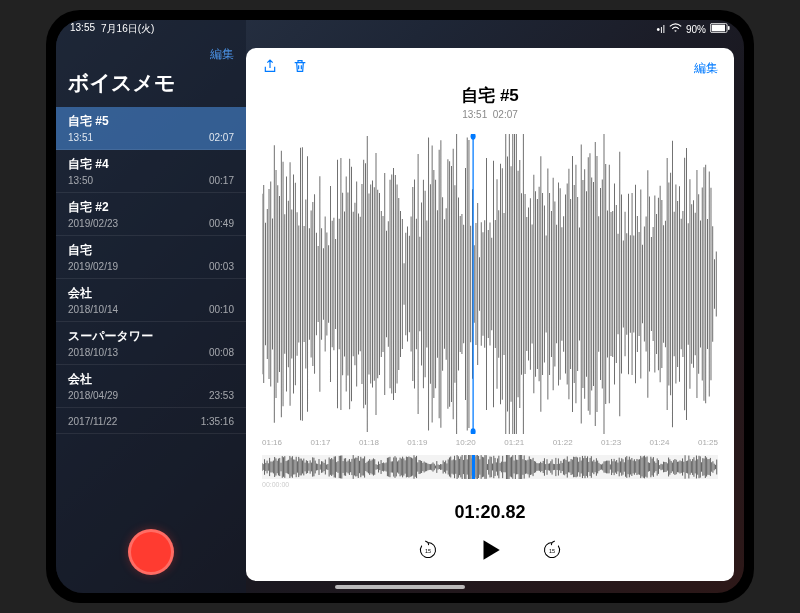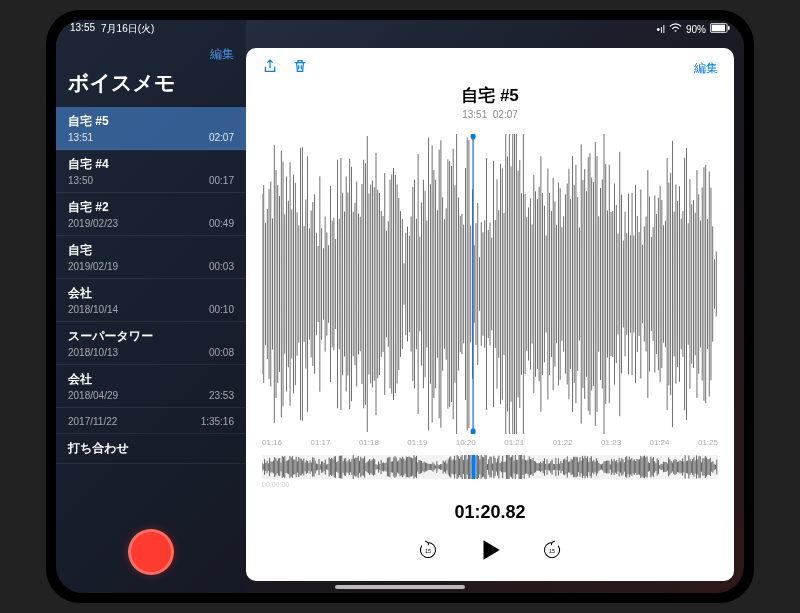--- a/index.html
+++ b/index.html
@@ -125,23 +125,20 @@
               <span>2018/04/29</span>
               <span>23:53</span>
             </div>
           </div>
           <div class="memo-item">
   <div class="memo-row2">
               <span>2017/11/22</span>
               <span>1:35:16</span>
             </div>
           </div>
-          <div class="memo-item">
-            <div class="memo-name">打ち合わせ</div>
-  </div>
         </div>
       <div class="record-area">
         <div class="record-btn"></div>
       </div>
     </div>
 
     <div class="content">
       <div class="content-header">
         <div class="content-actions-left">
           <span>

